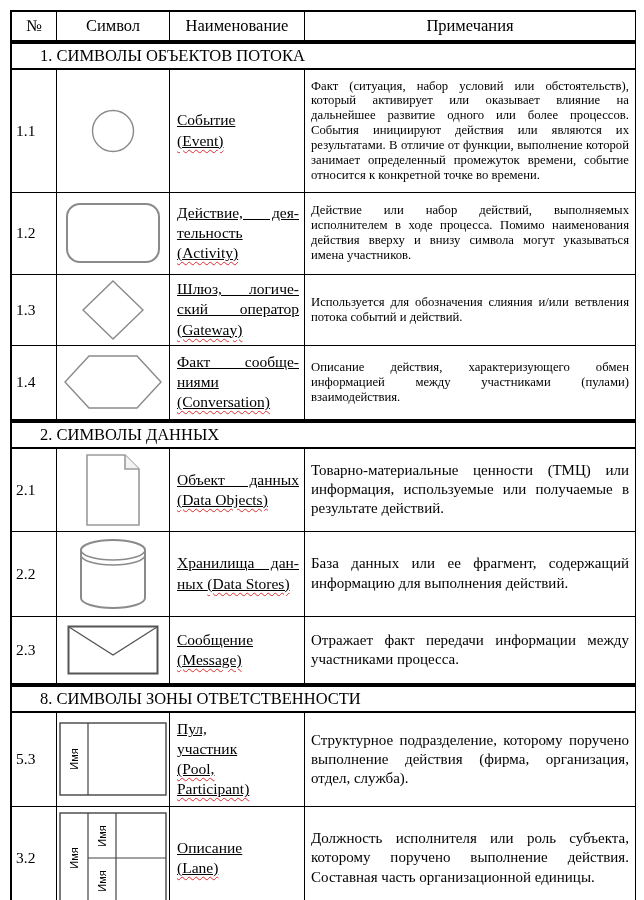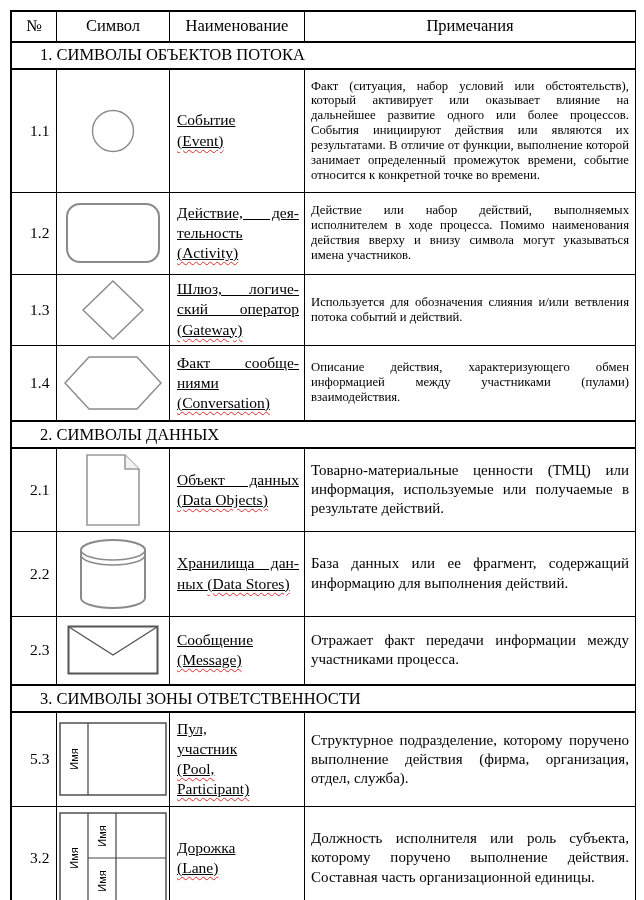--- a/index.html
+++ b/index.html
@@ -3,22 +3,22 @@
 <meta charset="utf-8">
 <style>
   html,body{margin:0;padding:0;background:#ffffff;}
   .page{width:644px;height:900px;background:#fff;box-sizing:border-box;padding:10px;
         font-family:"Liberation Serif",serif;color:#000;}
   .tbl-wrap{border:1px solid #000;width:624px;}
   table{border-collapse:collapse;width:624px;table-layout:fixed;}
   td,th{border:1px solid #000;padding:0;vertical-align:middle;overflow:hidden;box-sizing:border-box;}
   thead th{font-size:16.5px;font-weight:normal;height:30px;text-align:center;border-bottom:2px solid #000;}
   tr.section td{font-size:16.5px;height:27px;padding-left:28px;text-align:left;
-                border-top:2px solid #000000;border-bottom:2px solid #000;}
-  td.num{font-size:15.5px;padding-left:18px;}
+                border-top:4px solid #000000;border-bottom:2px solid #000;}
+  td.num{font-size:15.5px;padding-left:4px;}
   td.sym{text-align:center;}
   td.sym svg{display:block;margin:0 auto;}
   td.name{font-size:15.5px;padding:2px 5px 2px 7px;line-height:1.3;text-decoration:underline;}
   td.name .line{display:block;}
   td.name .line.just{text-align:justify;text-align-last:justify;}
   .wavy{text-decoration-line:underline;text-decoration-style:wavy;
         text-decoration-color:#dd2b2b;text-decoration-thickness:1px;text-underline-offset:3px;}
   td.note{padding:9px 6px;text-align:justify;hyphens:auto;}
   td.note.note-small{font-size:12.7px;line-height:1.17;}
   td.note.note-large{font-size:15px;line-height:1.27;}
@@ -143,21 +143,21 @@
     <polyline points="2,2 46,30 90,2" fill="none" stroke="#555555" stroke-width="1.4"></polyline>
   </svg>
             </td>
             <td class="name">
               <div class="line"><span>Сообщение</span></div>
               <div class="line"><span class="wavy">(Message)</span></div>
             </td>
             <td class="note note-large">Отражает факт передачи информации между участниками процесса.</td>
           </tr>
           <tr class="section">
-            <td colspan="4">3. СИМВОЛЫ ЗОНЫ ОТВЕТСТВЕННОСТИ</td>
+            <td colspan="4">8. СИМВОЛЫ ЗОНЫ ОТВЕТСТВЕННОСТИ</td>
           </tr>
           <tr style="height: 94px;">
             <td class="num">5.3</td>
             <td class="sym">
               <svg width="108" height="74" viewBox="0 0 108 74">
     <rect x="1" y="1" width="106" height="72" fill="none" stroke="#444444" stroke-width="1.4"></rect>
     <line x1="29" y1="1" x2="29" y2="73" stroke="#444444" stroke-width="1.2"></line>
     <text class="sym-label" x="15" y="37" text-anchor="middle" transform="rotate(-90 15 37)" dy="4">Имя</text>
   </svg>
             </td>
@@ -176,21 +176,21 @@
     <rect x="1" y="1" width="106" height="90" fill="none" stroke="#444444" stroke-width="1.4"></rect>
     <line x1="29" y1="1" x2="29" y2="91" stroke="#444444" stroke-width="1.2"></line>
     <line x1="57" y1="1" x2="57" y2="91" stroke="#444444" stroke-width="1.2"></line>
     <line x1="29" y1="46" x2="107" y2="46" stroke="#444444" stroke-width="1.2"></line>
     <text class="sym-label" x="15" y="46" text-anchor="middle" transform="rotate(-90 15 46)" dy="4">Имя</text>
     <text class="sym-label" x="43" y="24" text-anchor="middle" transform="rotate(-90 43 24)" dy="4">Имя</text>
     <text class="sym-label" x="43" y="69" text-anchor="middle" transform="rotate(-90 43 69)" dy="4">Имя</text>
   </svg>
             </td>
             <td class="name">
-              <div class="line"><span>Дорожка</span></div>
+              <div class="line"><span>Описание</span></div>
               <div class="line"><span class="wavy">(Lane)</span></div>
             </td>
             <td class="note note-large">Должность исполнителя или роль субъекта, которому поручено выполнение действия. Составная часть организационной единицы.</td>
           </tr>
         </tbody>
     </table>
   </div>
 </div>
 
 </body></html>

